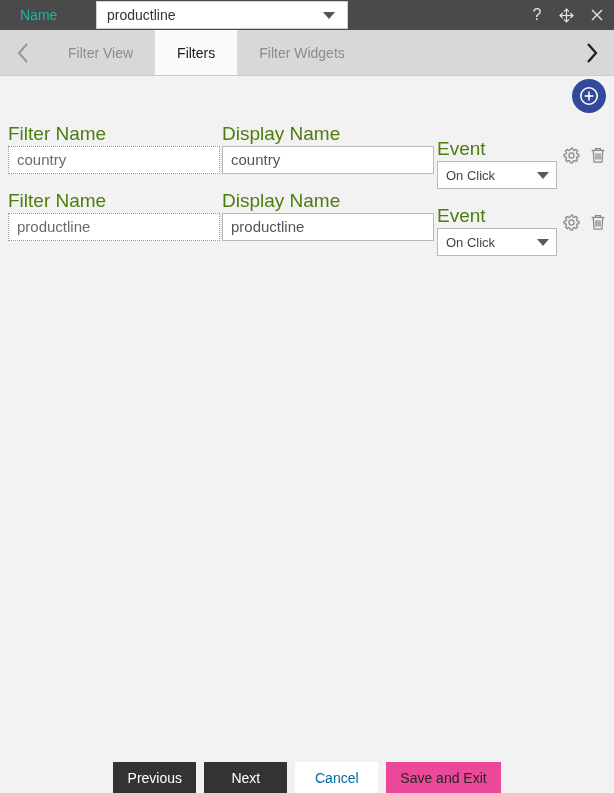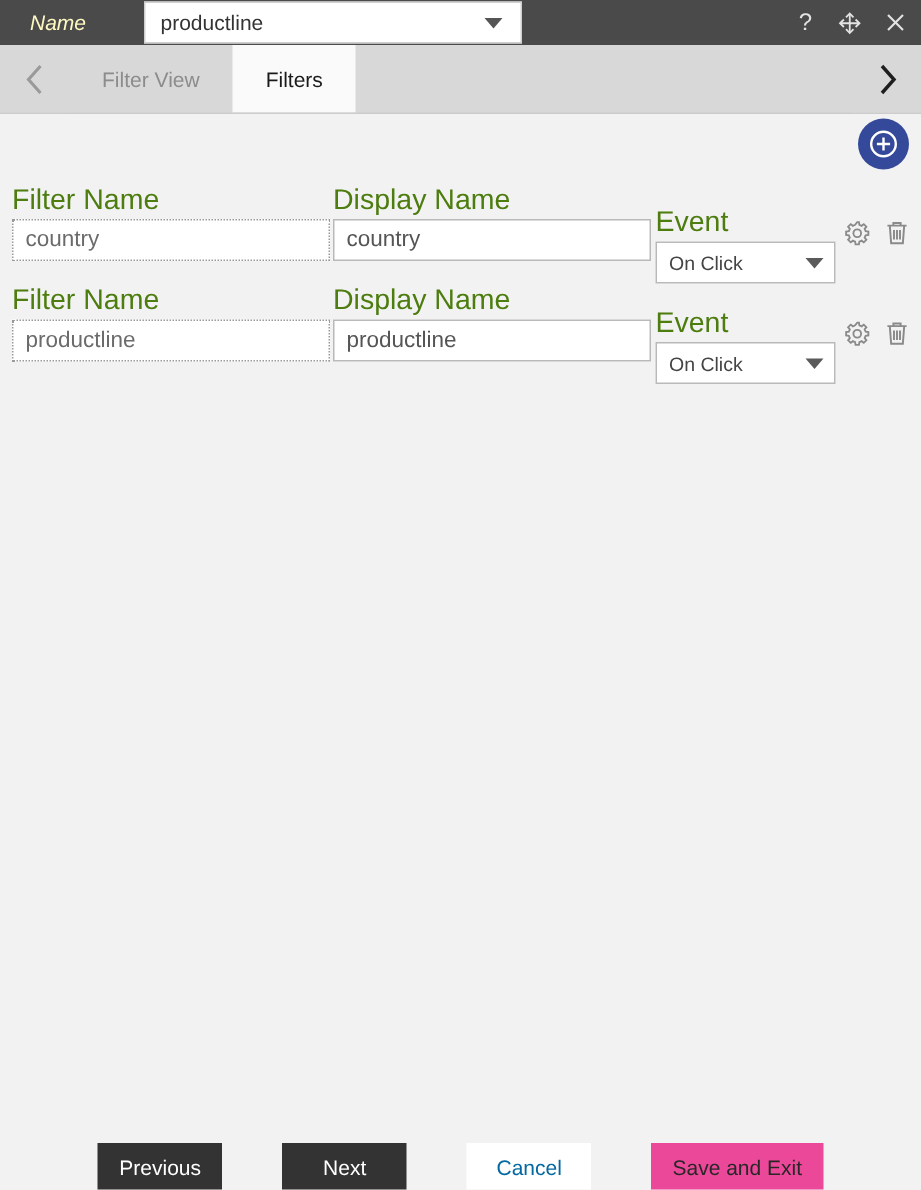--- a/index.html
+++ b/index.html
@@ -22,26 +22,25 @@
   .titlebar {
     position: absolute;
     top: 0; left: 0;
     width: 614px;
     height: 30px;
     background: #4a4a4a;
     display: flex;
     align-items: center;
   }
   .titlebar-label {
-    color: #fef9c3;
+    color: #14b8a6;
     font-size: 14px;
     margin-left: 20px;
     width: 70px;
     flex: none;
-    font-style: italic;
   }
   .name-select {
     position: absolute;
     left: 96px;
     top: 1px;
     width: 252px;
     height: 28px;
     background: #ffffff;
     border: 1px solid #cfcfcf;
     display: flex;
@@ -215,21 +214,21 @@
   
   .footer {
     position: absolute;
     left: 0;
     top: 762px;
     width: 614px;
     height: 31px;
     display: flex;
     justify-content: center;
     align-items: flex-start;
-    gap: 16px;
+    gap: 0;
   }
   .btn {
     height: 31px;
     font-family: "Liberation Sans", sans-serif;
     font-size: 14px;
     display: flex;
     align-items: center;
     justify-content: center;
     cursor: pointer;
     border: none;
@@ -284,20 +283,23 @@
     </svg>
   </div>
 
   <div class="tab-scroller">
     <div class="tab">
       <span>Filter View</span>
     </div>
     <div class="tab active">
       <span>Filters</span>
     </div>
+    <div class="tab">
+      <span>Filter Widgets</span>
+    </div>
   </div>
 
   <div class="tab-nav">
     <svg width="17" height="26" viewBox="0 0 17 26" fill="none" stroke="#1f1f1f" stroke-width="2.3">
       <polyline points="5,4 13,13 5,22"></polyline>
     </svg>
   </div>
 </div>
 
 <div class="add-btn">

